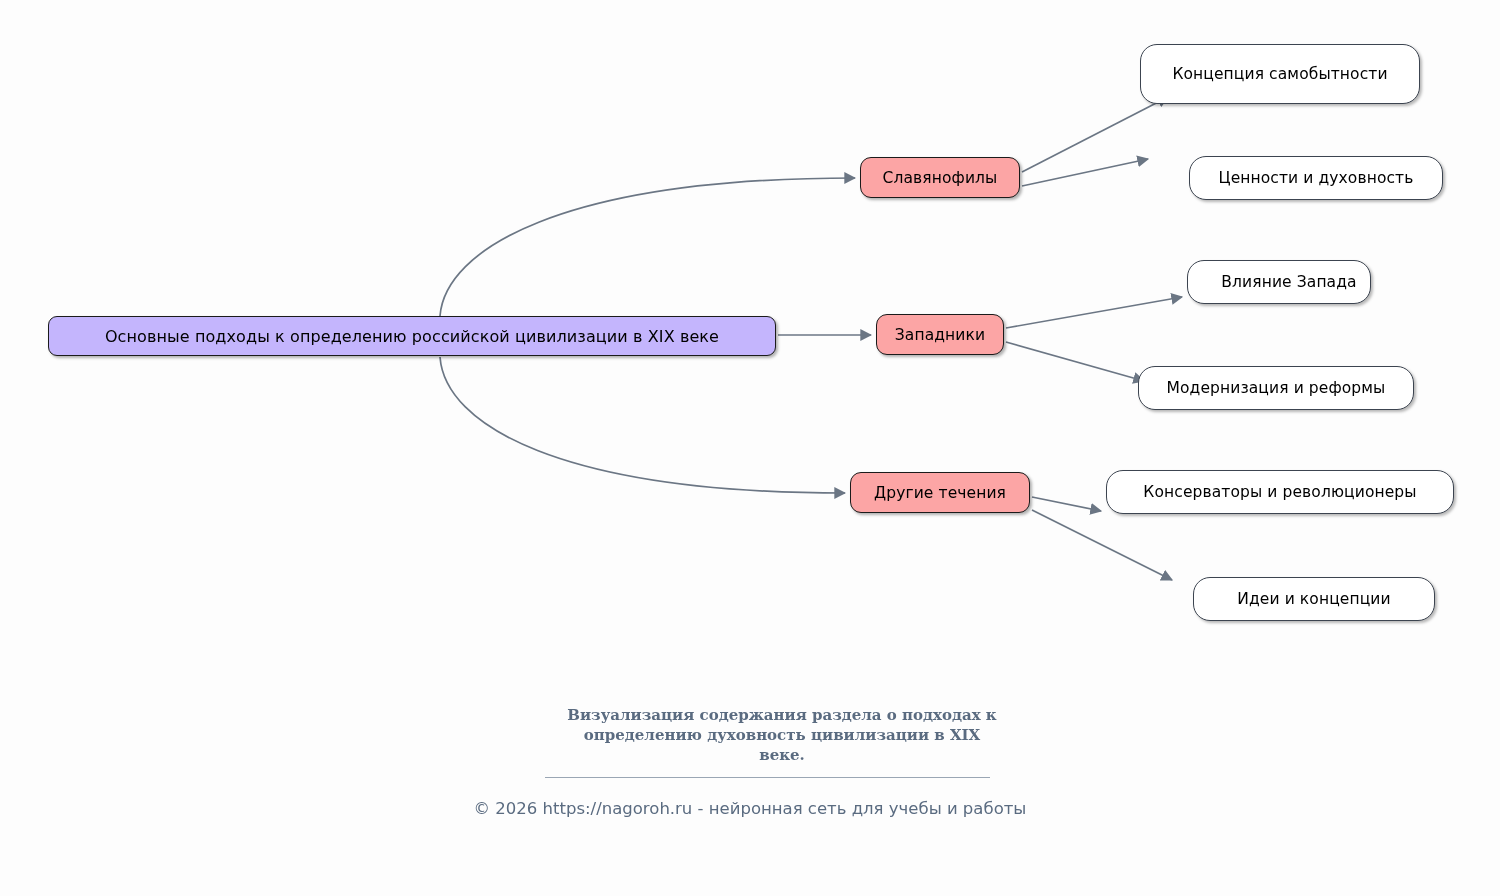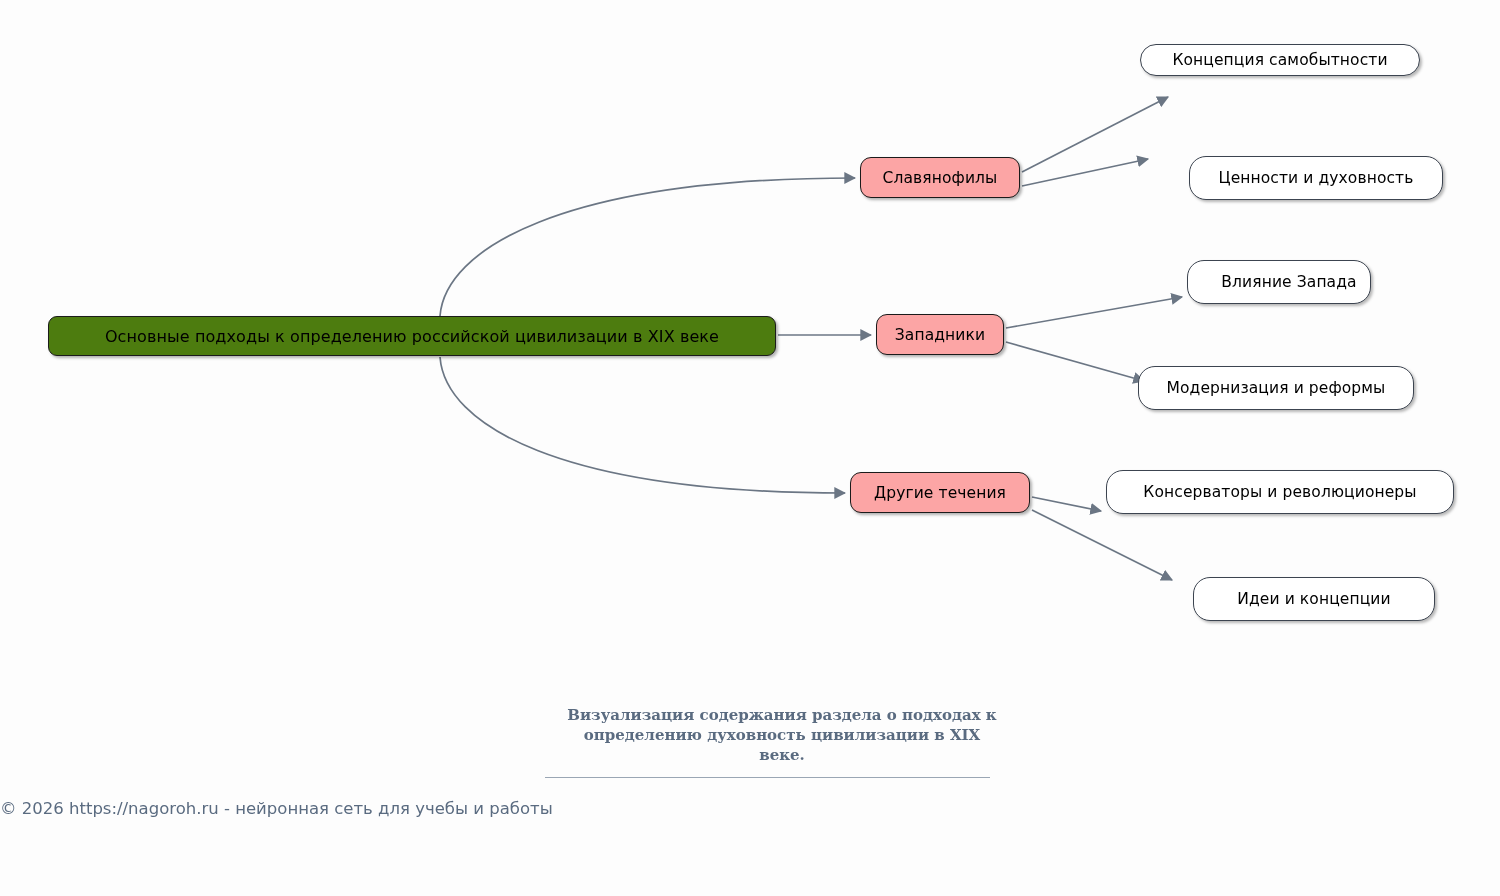--- a/index.html
+++ b/index.html
@@ -33,21 +33,21 @@
     align-items: center;
     justify-content: center;
     box-sizing: border-box;
     white-space: nowrap;
     color: #000000;
     font-size: 15.5px;
     letter-spacing: 0.1px;
   }
 
   .node-root {
-    background: #4d7c0f;
+    background: #c4b5fd;
     border: 1.6px solid #1b1b1b;
     border-radius: 9px;
     box-shadow: 2px 2px 3px rgba(0,0,0,0.30);
     font-size: 16px;
   }
 
   .node-branch {
     background: #fca5a5;
     border: 1.6px solid #1b1b1b;
     border-radius: 11px;
@@ -86,20 +86,21 @@
     width: 445px;
     height: 0;
     border-top: 1px solid #9aa6b4;
   }
 
   #footer {
     position: absolute;
     left: 0;
     top: 799px;
     width: 1500px;
+    text-align: center;
     font-family: "DejaVu Sans", sans-serif;
     font-size: 16.5px;
     color: #5a6b80;
   }
 </style>
 </head>
 <body>
 
 <div id="canvas">
 
@@ -127,21 +128,21 @@
   </svg>
 
   <div class="node node-root" style="left:48px; top:316px; width:728px; height:40px;">Основные подходы к определению российской цивилизации в XIX веке</div>
 
   <div class="node node-branch" style="left:860px; top:157px; width:160px; height:41px;">Славянофилы</div>
 
   <div class="node node-branch" style="left:876px; top:314px; width:128px; height:41px;">Западники</div>
 
   <div class="node node-branch" style="left:850px; top:472px; width:180px; height:41px;">Другие течения</div>
 
-  <div class="node node-leaf" style="left:1140px; top:44px; width:280px; height:32px;">Концепция самобытности</div>
+  <div class="node node-leaf" style="left:1140px; top:44px; width:280px; height:60px;">Концепция самобытности</div>
 
   <div class="node node-leaf" style="left:1153px; top:156px; width:254px; height:44px;margin-left:36px;">Ценности и духовность</div>
 
   <div class="node node-leaf" style="left:1187px; top:260px; width:184px; height:44px;padding-left:20px;">Влияние Запада</div>
 
   <div class="node node-leaf" style="left:1138px; top:366px; width:276px; height:44px;">Модернизация и реформы</div>
 
   <div class="node node-leaf" style="left:1106px; top:470px; width:348px; height:44px;">Консерваторы и революционеры</div>
 
   <div class="node node-leaf" style="left:1177px; top:577px; width:242px; height:44px;margin-left:16px;">Идеи и концепции</div>

